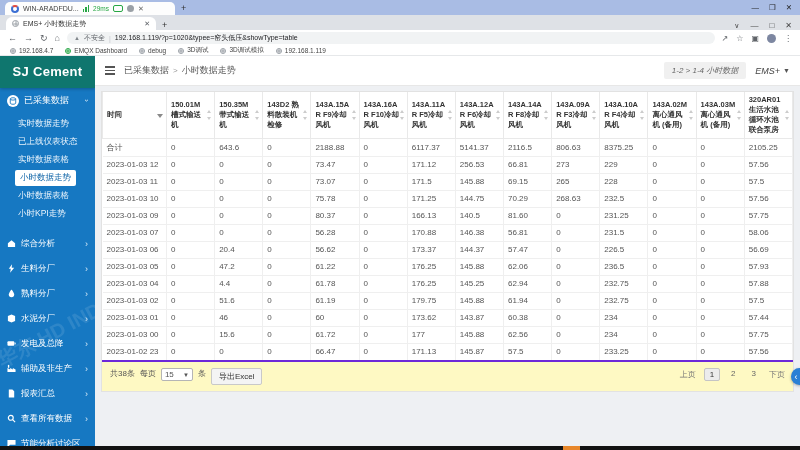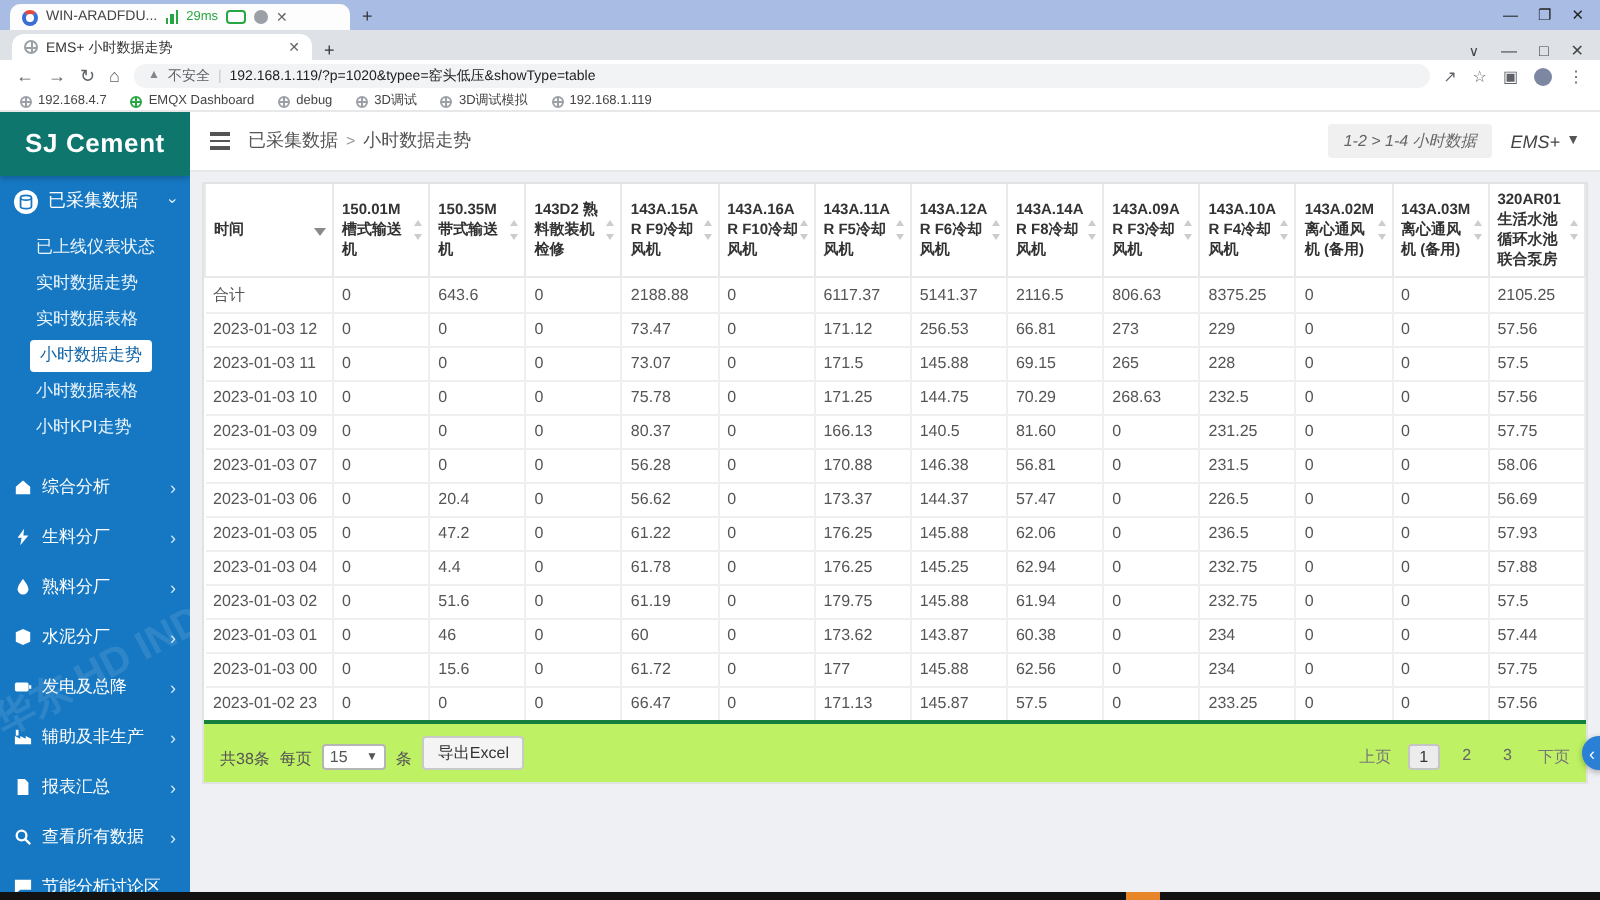--- a/index.html
+++ b/index.html
@@ -83,21 +83,21 @@
   table { width:100%; border-collapse:collapse; table-layout:fixed; }
   th { font-size:7.5px; font-weight:bold; color:#333; text-align:left; vertical-align:middle; padding:3px 7px 3px 4px; border:1px solid #e9e9e9; border-top:none; line-height:1.3; height:46px; position:relative; word-break:break-all; }
   th.col-time { width:64px; }
   td { font-size:8px; color:#555; padding:3px 4px; border-right:1px solid #efefef; border-top:1px solid #efefef; white-space:nowrap; overflow:hidden; height:17px; }
   tbody tr:first-child td { border-top:1px solid #e2e2e2; }
   .sort { position:absolute; right:2px; top:50%; margin-top:-5px; width:5px; height:10px; }
   .sort::before { content:""; position:absolute; top:0; left:0; border-left:2.5px solid transparent; border-right:2.5px solid transparent; border-bottom:3.5px solid #ccc; }
   .sort::after { content:""; position:absolute; bottom:0; left:0; border-left:2.5px solid transparent; border-right:2.5px solid transparent; border-top:3.5px solid #ccc; }
   .caret-down { position:absolute; right:3px; top:50%; margin-top:-1px; border-left:3px solid transparent; border-right:3px solid transparent; border-top:4px solid #8a8a8a; }
 
-  .table-footer { display:flex; align-items:flex-end; gap:5px; padding:6px 8px; font-size:8px; color:#555; background:#bef264; border-top:2px solid #15803d; }
+  .table-footer { display:flex; align-items:flex-start; gap:5px; padding:6px 8px; font-size:8px; color:#555; background:#fef9c3; border-top:2px solid #6d28d9; }
   .psel { border:1px solid #b5b5b5; border-radius:2px; width:32px; height:13px; display:flex; align-items:center; justify-content:space-between; padding:0 3px; background:#fff; }
   .psel .ems-caret { font-size:6px; }
   .export-btn { border:1px solid #c9c9c9; background:#f4f4f4; border-radius:2px; padding:2px 7px; font-size:8px; color:#333; }
   .pagination { margin-left:auto; display:flex; align-items:center; gap:8px; color:#777; }
   .page { padding:1px 5px; font-size:8px; color:#666; }
   .page.active { border:1px solid #c5c5c5; background:#ececec; border-radius:2px; color:#333; }
 
   .float-toggle { position:absolute; right:-8px; top:312px; width:17px; height:17px; border-radius:50%; background:#2a80d5; color:#fff; font-size:9px; display:flex; align-items:center; justify-content:center; box-shadow:0 1px 3px rgba(0,0,0,.3); z-index:8; }
   .float-toggle span { margin-right:7px; }
 
@@ -202,22 +202,22 @@
         <span class="grp-icon">
             <svg viewBox="0 0 10 10" width="8" height="8">
               <ellipse cx="5" cy="2.4" rx="3.4" ry="1.5" fill="none" stroke="#1678c2" stroke-width="1.1"></ellipse>
               <path d="M1.6 2.4v5.2c0 .8 1.5 1.5 3.4 1.5s3.4-.7 3.4-1.5V2.4" fill="none" stroke="#1678c2" stroke-width="1.1"></path>
             </svg>
           </span>
         <span>已采集数据</span>
         <span class="chev-down">›</span>
       </div>
       <div class="submenu">
+          <div class="sub-item">实时数据走势</div>
           <div class="sub-item">已上线仪表状态</div>
-          <div class="sub-item">实时数据走势</div>
           <div class="sub-item">实时数据表格</div>
           <div class="sub-item active">小时数据走势</div>
           <div class="sub-item">小时数据表格</div>
           <div class="sub-item">小时KPI走势</div>
         </div>
       <div class="menu">
           <div class="menu-item">
             <span class="mi-icon">
               <svg viewBox="0 0 10 10" width="9" height="9">
                 <path d="M1 4.8L5 1.4 9 4.8V9H1z" fill="#fff"></path>

